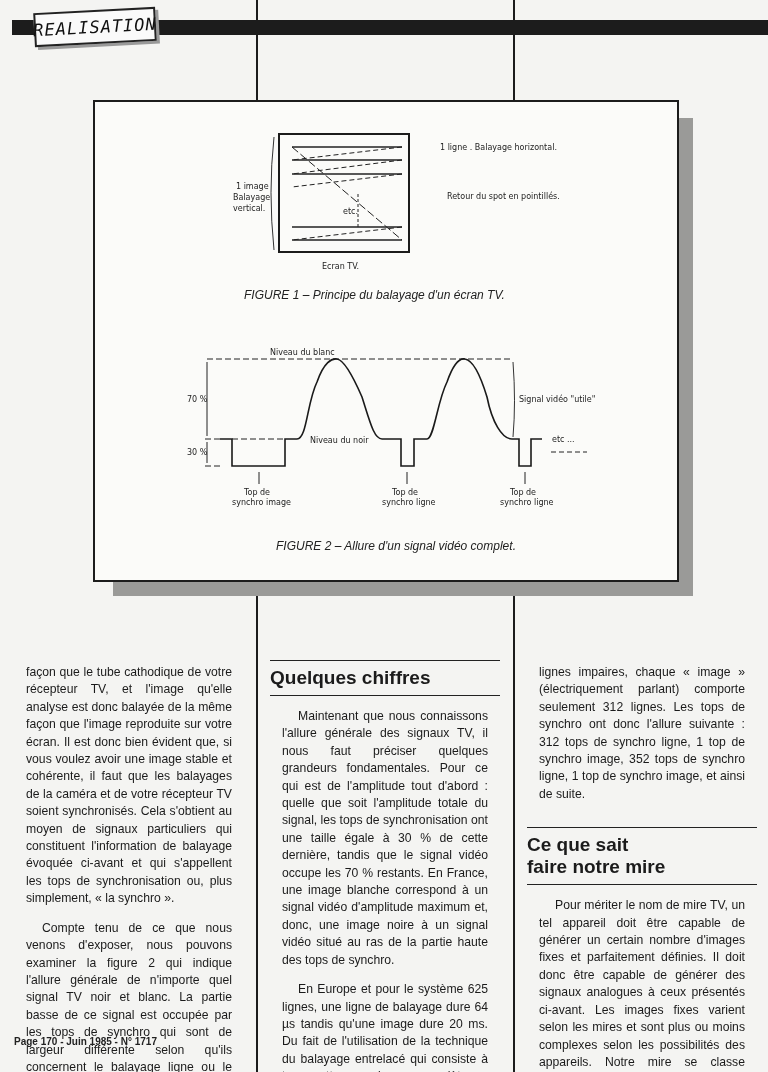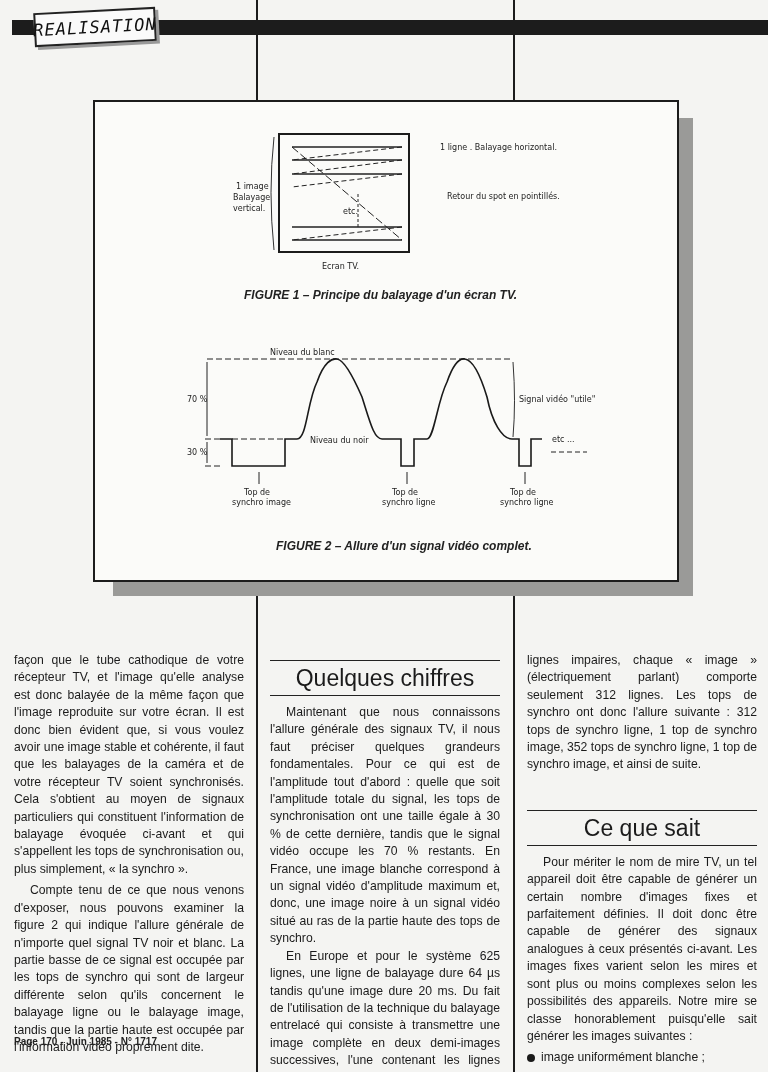--- a/index.html
+++ b/index.html
@@ -3,25 +3,25 @@
 <meta charset="utf-8">
 <style>
   html,body{margin:0;padding:0;}
   body{width:768px;height:1072px;position:relative;background:#f4f4f2;overflow:hidden;font-family:"Liberation Sans",sans-serif;color:#1a1a1a;}
   .topbar{position:absolute;left:12px;top:20px;width:756px;height:15px;background:#1c1c1c;}
   .badge{position:absolute;left:34px;top:10px;width:118px;height:30px;background:#fafafa;border:2px solid #222;transform:rotate(-3deg);box-shadow:3px 3px 0 #999;display:flex;align-items:center;justify-content:center;font-family:"DejaVu Sans Mono",monospace;font-style:italic;font-size:17px;letter-spacing:1px;color:#111;}
   .vline{position:absolute;width:2px;background:#1c1c1c;}
   .figbox{position:absolute;left:93px;top:100px;width:582px;height:478px;border:2.5px solid #1c1c1c;background:#fbfbf9;}
   .figshadow{position:absolute;left:113px;top:118px;width:580px;height:478px;background:#9a9a98;}
   .fig svg text{font-family:"DejaVu Sans",sans-serif;font-size:8px;fill:#222;}
-  .caption{position:absolute;font-style:italic;font-size:12px;color:#222;font-weight:bold;}
+  .caption{position:absolute;font-style:italic;font-size:12px;color:#222;}
   .col{position:absolute;font-size:12.2px;line-height:17.4px;text-align:justify;color:#1b1b1b;}
-  .col p{margin:0;}
+  .col p{margin:12px;}
   .col p.ind{text-indent:16px;}
-  .head{border-top:1.5px solid #222;border-bottom:1.5px solid #222;font-weight:normal;text-align:center;font-size:23px;line-height:22px;padding:6px 0;margin:0 0 8px 0;}
+  .head{border-top:1.5px solid #222;border-bottom:1.5px solid #222;font-weight:bold;font-size:19px;line-height:22px;padding:6px 0;margin:0 0 8px 0;}
   .footer{position:absolute;left:14px;top:1036px;font-size:10px;font-weight:bold;color:#222;}
   .bullet{display:inline-block;width:8px;height:8px;border-radius:50%;background:#1a1a1a;margin-right:6px;vertical-align:middle;}
 </style>
 </head>
 <body>
 
 <div class="topbar"></div>
 <div class="badge">REALISATION</div>
 
 <div class="vline" style="left:256px;top:0;height:100px;"></div>
@@ -91,18 +91,19 @@
 <div class="footer">Page 170 - Juin 1985 - N° 1717</div>
 
 <div class="col" style="left:270px;top:660px;width:230px;">
   <div class="head">Quelques chiffres</div>
   <p class="ind">Maintenant que nous connaissons l'allure générale des signaux TV, il nous faut préciser quelques grandeurs fondamentales. Pour ce qui est de l'amplitude tout d'abord : quelle que soit l'amplitude totale du signal, les tops de synchronisation ont une taille égale à 30 % de cette dernière, tandis que le signal vidéo occupe les 70 % restants. En France, une image blanche correspond à un signal vidéo d'amplitude maximum et, donc, une image noire à un signal vidéo situé au ras de la partie haute des tops de synchro.</p>
   <p class="ind">En Europe et pour le système 625 lignes, une ligne de balayage dure 64 µs tandis qu'une image dure 20 ms. Du fait de l'utilisation de la technique du balayage entrelacé qui consiste à transmettre une image complète en deux demi-images successives, l'une contenant les lignes paires et l'autre les</p>
 </div>
 
 <div class="col" style="left:527px;top:652px;width:230px;">
   <p>lignes impaires, chaque « image » (électriquement parlant) comporte seulement 312 lignes. Les tops de synchro ont donc l'allure suivante : 312 tops de synchro ligne, 1 top de synchro image, 352 tops de synchro ligne, 1 top de synchro image, et ainsi de suite.</p>
-  <div class="head" style="margin-top:36px;">
+  <div class="head" style="margin-top:24px;">
     <div>Ce que sait</div>
+    <div>faire notre mire</div>
   </div>
   <p class="ind">Pour mériter le nom de mire TV, un tel appareil doit être capable de générer un certain nombre d'images fixes et parfaitement définies. Il doit donc être capable de générer des signaux analogues à ceux présentés ci-avant. Les images fixes varient selon les mires et sont plus ou moins complexes selon les possibilités des appareils. Notre mire se classe honorablement puisqu'elle sait générer les images suivantes :</p>
   <p style="margin-top:4px;"><span class="bullet"></span><span>image uniformément blanche ;</span></p>
 </div>
 
 </body></html>

